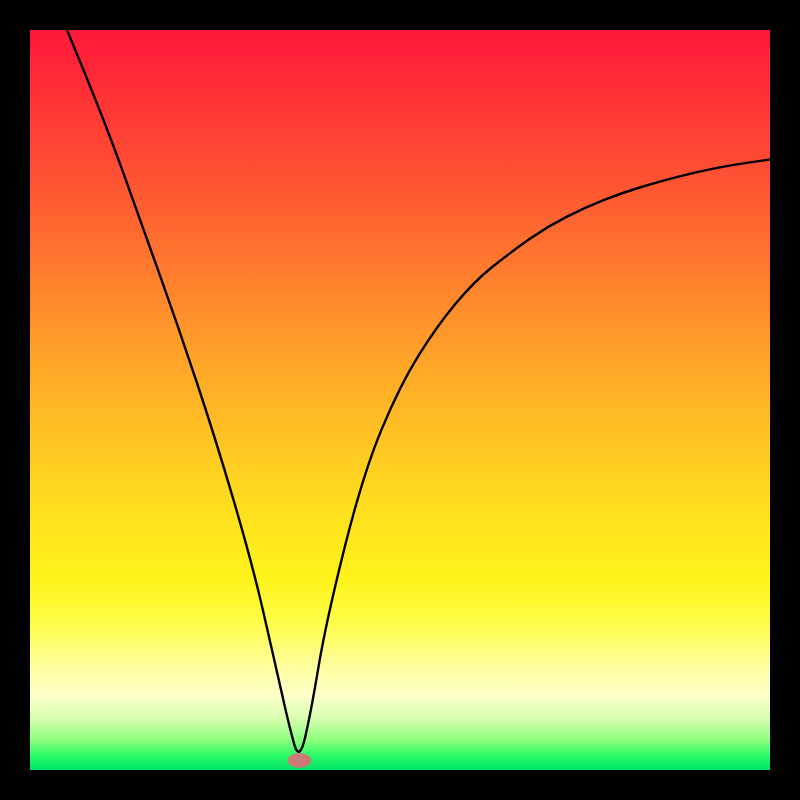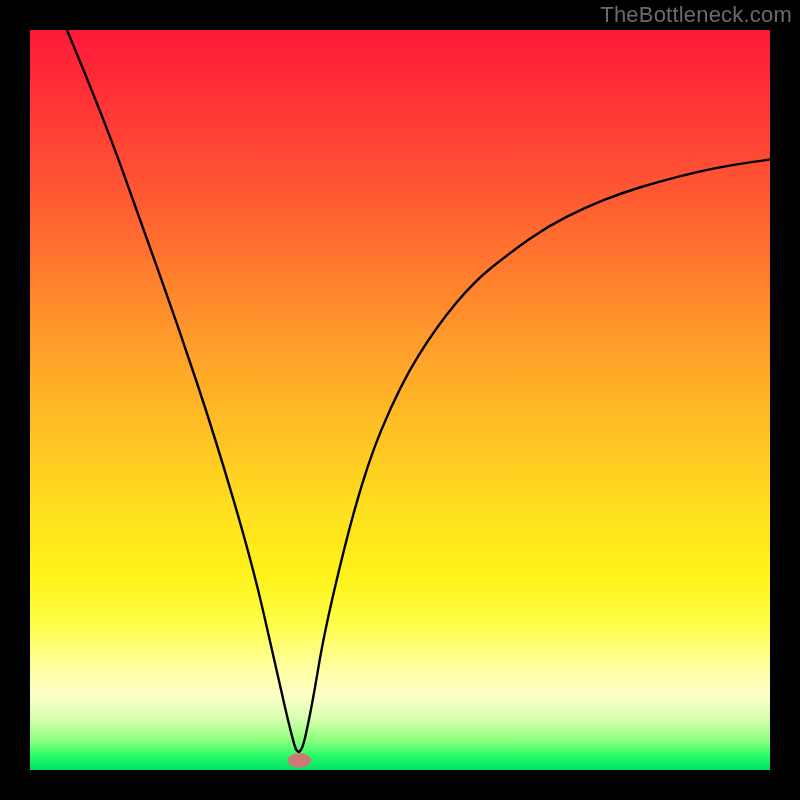--- a/index.html
+++ b/index.html
@@ -72,21 +72,20 @@
   }
   .marker {
     fill: #cd7a76;
     stroke: none;
   }
 </style>
 </head>
 <body>
 
 <div class="frame">
-  <div class="watermark">TheBottleneck.com</div>
 
   <div class="plot-area">
     <div class="gradient"></div>
     <svg class="plot-svg" viewBox="0 0 740 740" preserveAspectRatio="none">
       <path class="curve" d="M 37.00 0.00 Q 74.00 88.80 92.50 140.60 Q 111.00 192.40 129.50 244.20 Q 148.00 296.00 166.50 351.50 Q 185.00 407.00 203.50 469.90 Q 222.00 532.80 233.10 580.90 Q 244.20 629.00 251.60 662.30 Q 259.00 695.60 264.18 714.10 Q 269.36 732.60 275.28 706.70 Q 281.20 680.80 288.60 636.40 Q 296.00 592.00 314.50 518.00 Q 333.00 444.00 351.50 399.60 Q 370.00 355.20 388.50 325.60 Q 407.00 296.00 425.50 273.80 Q 444.00 251.60 462.50 236.80 Q 481.00 222.00 499.50 209.05 Q 518.00 196.10 536.50 186.85 Q 555.00 177.60 573.50 170.20 Q 592.00 162.80 610.50 157.25 Q 629.00 151.70 647.50 146.89 Q 666.00 142.08 684.50 138.38 Q 703.00 134.68 721.50 132.09 T 740.00 129.50"></path>
       <ellipse class="marker" cx="269.36" cy="730.38" rx="11.84" ry="7.40" style="fill: rgb(205, 122, 118);"></ellipse>
     </svg>
   </div>
 </div>
 

